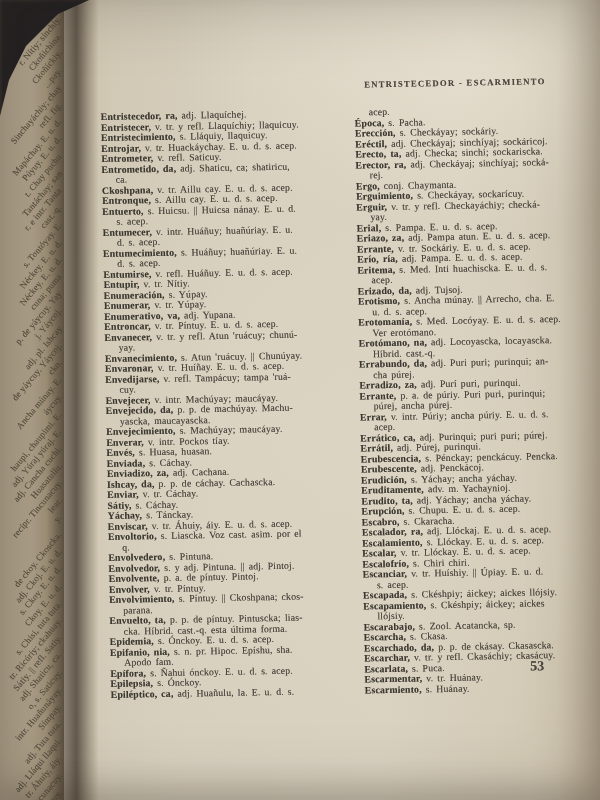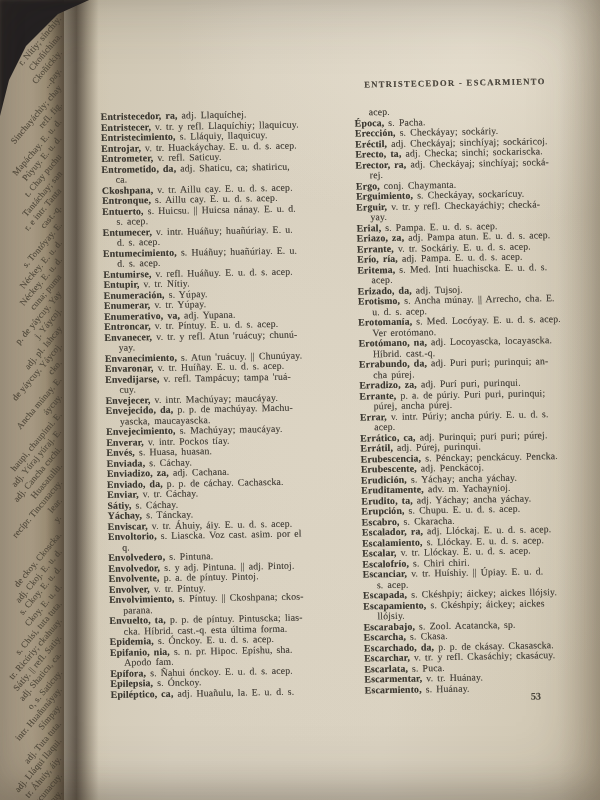--- a/index.html
+++ b/index.html
@@ -36,21 +36,21 @@
     transform-origin:0 0;color:#45413a;}
   .running-head{position:absolute;top:4px;left:264px;font-size:8.6px;font-weight:bold;
     letter-spacing:1.3px;color:#4c473e;text-shadow:0 0 .6px rgba(76,71,62,.55);}
   .cols{position:absolute;top:32px;left:0;display:flex;gap:6px;}
   .col{width:248px;}
   .col.right{width:238px;}
   .dict-line{font-size:9.8px;line-height:10.5px;white-space:nowrap;word-spacing:1.4px;
     letter-spacing:.15px;text-shadow:0 0 .55px rgba(74,68,58,.5);}
   .dict-line.cont{padding-left:14px;}
   .hw{font-weight:bold;color:#3b3831;}
-  .page-number{position:absolute;top:618px;left:420px;font-size:10px;font-weight:bold;
+  .page-number{position:absolute;top:586px;left:420px;font-size:14px;font-weight:bold;
     color:#4a463d;text-shadow:0 0 .6px rgba(74,70,61,.5);}
 </style>
 </head>
 <body>
 
 <div class="photo">
   <div class="main-page"></div>
 
   <div class="facing-page">
     <div>
@@ -137,21 +137,21 @@
           <div class="dict-line"><span class="hw">Envedijarse,</span> v. refl. Tampácuy; tampa 'ruá-</div>
           <div class="dict-line cont">cuy.</div>
           <div class="dict-line"><span class="hw">Envejecer,</span> v. intr. Machúyay; maucáyay.</div>
           <div class="dict-line"><span class="hw">Envejecido, da,</span> p. p. de machúyay. Machu-</div>
           <div class="dict-line cont">yascka, maucayascka.</div>
           <div class="dict-line"><span class="hw">Envejecimiento,</span> s. Machúyay; maucáyay.</div>
           <div class="dict-line"><span class="hw">Enverar,</span> v. intr. Pockos tíay.</div>
           <div class="dict-line"><span class="hw">Envés,</span> s. Huasa, huasan.</div>
           <div class="dict-line"><span class="hw">Enviada,</span> s. Cáchay.</div>
           <div class="dict-line"><span class="hw">Enviadizo, za,</span> adj. Cachana.</div>
-          <div class="dict-line"><span class="hw">Enviado, da,</span> p. p. de cáchay. Cachascka.</div>
+          <div class="dict-line"><span class="hw">Ishcay, da,</span> p. p. de cáchay. Cachascka.</div>
           <div class="dict-line"><span class="hw">Enviar,</span> v. tr. Cáchay.</div>
           <div class="dict-line"><span class="hw">Sátiy,</span> s. Cáchay.</div>
           <div class="dict-line"><span class="hw">Yáchay,</span> s. Tánckay.</div>
           <div class="dict-line"><span class="hw">Enviscar,</span> v. tr. Áhuiy, áiy. E. u. d. s. acep.</div>
           <div class="dict-line"><span class="hw">Envoltorio,</span> s. Liascka. Voz cast. asim. por el</div>
           <div class="dict-line cont">q.</div>
           <div class="dict-line"><span class="hw">Envolvedero,</span> s. Pintuna.</div>
           <div class="dict-line"><span class="hw">Envolvedor,</span> s. y adj. Pintuna. || adj. Pintoj.</div>
           <div class="dict-line"><span class="hw">Envolvente,</span> p. a. de píntuy. Pintoj.</div>
           <div class="dict-line"><span class="hw">Envolver,</span> v. tr. Píntuy.</div>

